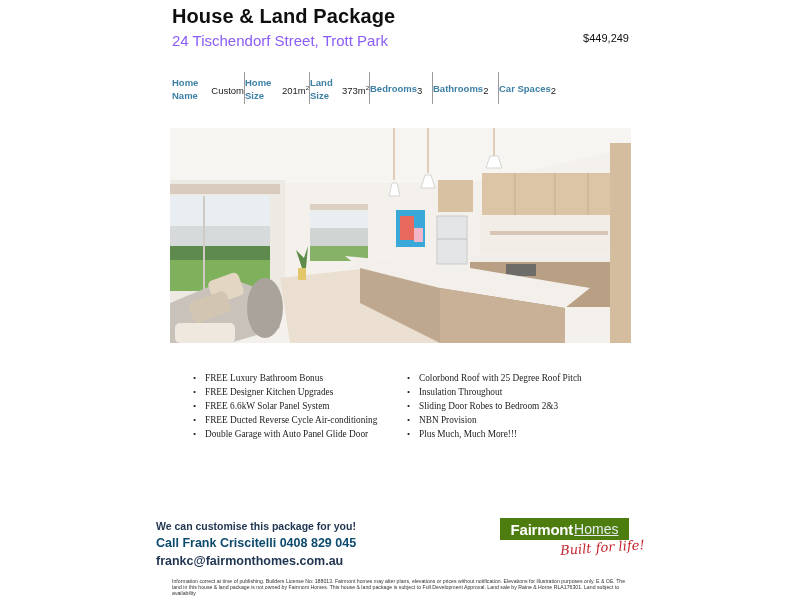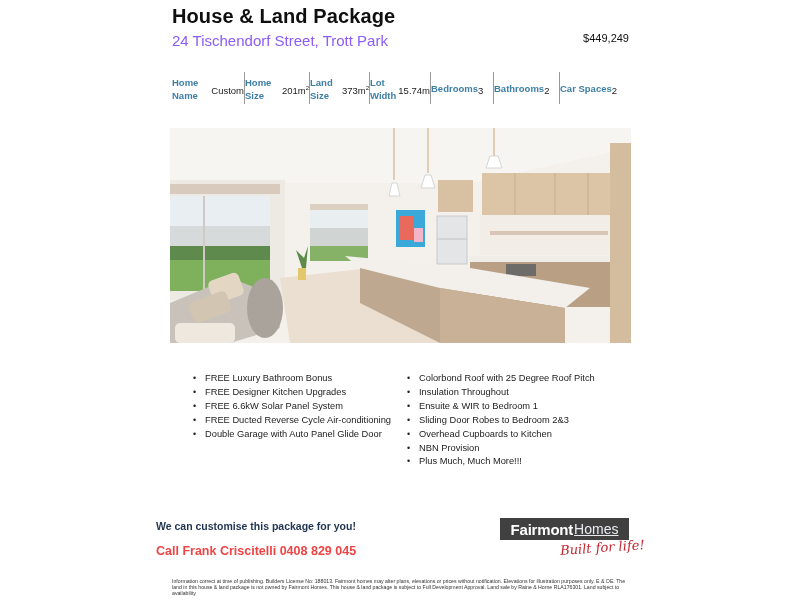--- a/index.html
+++ b/index.html
@@ -13,31 +13,31 @@
   .stats { position: absolute; left: 172px; top: 72px; width: 458px; height: 32px; display: flex; }
   .stat { display: flex; flex-direction: row; align-items: center; justify-content: flex-start; border-left: 1px solid #9a9a9a; }
   .stat:first-child { border-left: none; }
   .stat-label { font-size: 9.5px; font-weight: bold; color: #3d7fa6; line-height: 13px; padding-top: 1px; }
   .stat-value { font-size: 9.5px; color: #222; line-height: 14px; margin-top: 3px; }
   .stat-value sup { font-size: 6px; vertical-align: 4px; }
 
   .photo { position: absolute; left: 170px; top: 128px; width: 461px; height: 215px; overflow: hidden; background: #f3efe9; }
 
   .features { position: absolute; left: 192px; top: 372px; width: 440px; display: flex; }
-  .feat-col { list-style: none; }
+  .feat-col { list-style: none; font-family: Liberation Serif, serif; }
   .feat-col.left { width: 214px; }
   .feat-col li { font-size: 9.3px; color: #222; line-height: 13.9px; position: relative; padding-left: 13px; white-space: nowrap; }
   .feat-col li::before { content: "•"; position: absolute; left: 1px; top: 0; font-size: 9px; color: #222; }
 
   .contact { position: absolute; left: 156px; top: 519px; }
   .contact .line1 { font-size: 10.5px; font-weight: bold; color: #1f3450; line-height: 14px; }
-  .contact .line2 { font-size: 12.5px; font-weight: bold; color: #ef4444; line-height: 18px; margin-top: 9px; }
+  .contact .line2 { font-size: 12.5px; font-weight: bold; color: #0c4a6e; line-height: 18px; margin-top: 1px; }
   .contact .line3 { font-size: 12.5px; font-weight: bold; color: #1f3450; line-height: 18px; }
 
-  .logo { position: absolute; left: 500px; top: 518px; width: 129px; height: 22px; background: #404040; display: flex; align-items: center; justify-content: center; }
+  .logo { position: absolute; left: 500px; top: 518px; width: 129px; height: 22px; background: #4d7c0f; display: flex; align-items: center; justify-content: center; }
   .logo-bold { font-size: 15px; font-weight: bold; color: #ffffff; letter-spacing: -0.2px; }
   .logo-light { font-size: 14px; color: #e8ecf2; margin-left: 1px; text-decoration: underline; }
   .tagline { position: absolute; left: 560px; top: 540px; font-family: "DejaVu Serif", serif; font-style: italic; font-size: 13px; color: #c4262e; transform: rotate(-4deg); }
 
   .disclaimer { position: absolute; left: 172px; top: 578px; width: 458px; font-size: 5.2px; line-height: 6px; color: #333; }
 </style>
 </head>
 <body>
 
 <div class="title">House &amp; Land Package</div>
@@ -49,24 +49,20 @@
     <span class="stat-label">Home Name</span>
     <span class="stat-value"><span>Custom</span><sup></sup></span>
   </div>
   <div class="stat" style="width:65px">
     <span class="stat-label">Home Size</span>
     <span class="stat-value"><span>201m</span><sup>2</sup></span>
   </div>
   <div class="stat" style="width:60px">
     <span class="stat-label">Land Size</span>
     <span class="stat-value"><span>373m</span><sup>2</sup></span>
-  </div>
-  <div class="stat" style="width:61px">
-    <span class="stat-label">Lot Width</span>
-    <span class="stat-value"><span>15.74m</span><sup></sup></span>
   </div>
   <div class="stat" style="width:63px">
     <span class="stat-label">Bedrooms</span>
     <span class="stat-value"><span>3</span><sup></sup></span>
   </div>
   <div class="stat" style="width:66px">
     <span class="stat-label">Bathrooms</span>
     <span class="stat-value"><span>2</span><sup></sup></span>
   </div>
   <div class="stat" style="width:71px">
@@ -143,31 +139,30 @@
   <ul class="feat-col left">
     <li>FREE Luxury Bathroom Bonus</li>
     <li>FREE Designer Kitchen Upgrades</li>
     <li>FREE 6.6kW Solar Panel System</li>
     <li>FREE Ducted Reverse Cycle Air-conditioning</li>
     <li>Double Garage with Auto Panel Glide Door</li>
   </ul>
   <ul class="feat-col right">
     <li>Colorbond Roof with 25 Degree Roof Pitch</li>
     <li>Insulation Throughout</li>
-    <li>Ensuite &amp; WIR to Bedroom 1</li>
     <li>Sliding Door Robes to Bedroom 2&amp;3</li>
-    <li>Overhead Cupboards to Kitchen</li>
     <li>NBN Provision</li>
     <li>Plus Much, Much More!!!</li>
   </ul>
 </div>
 
 <div class="contact">
   <div class="line1">We can customise this package for you!</div>
   <div class="line2">Call Frank Criscitelli 0408 829 045</div>
+  <div class="line3">frankc@fairmonthomes.com.au</div>
 </div>
 
 <div class="logo">
   <span class="logo-bold">Fairmont</span>
     <span class="logo-light">Homes</span>
 </div>
 <div class="tagline">Built for life!</div>
 
 <div class="disclaimer">Information correct at time of publishing. Builders License No: 188013. Fairmont homes may alter plans, elevations or prices without notification. Elevations for illustration purposes only. E &amp; OE. The land in this house &amp; land package is not owned by Fairmont Homes. This house &amp; land package is subject to Full Development Approval. Land sale by Raine &amp; Horne RLA176301. Land subject to availability</div>
 

